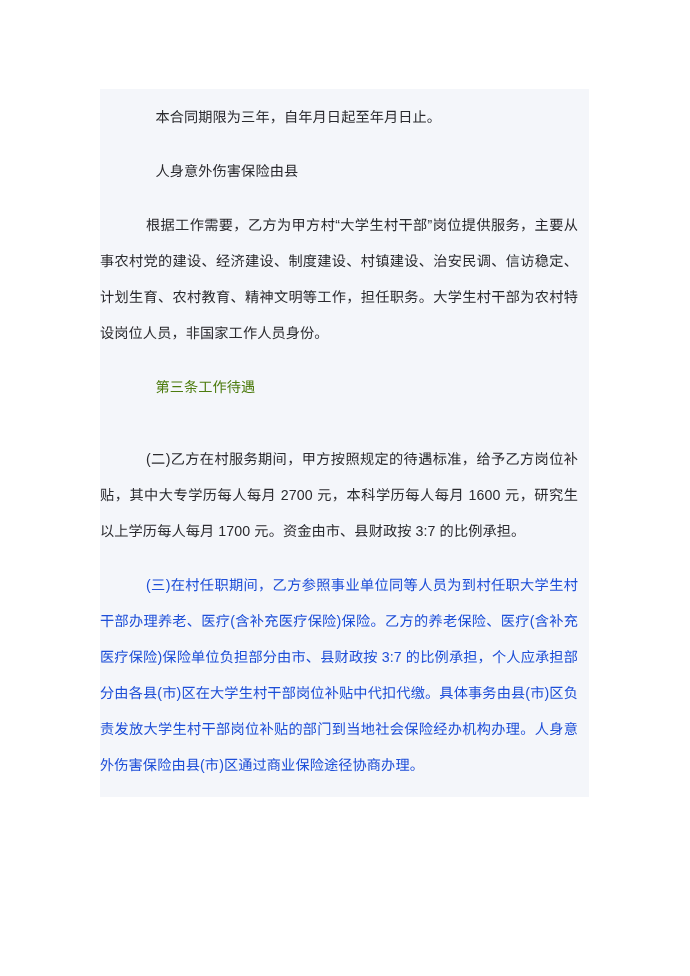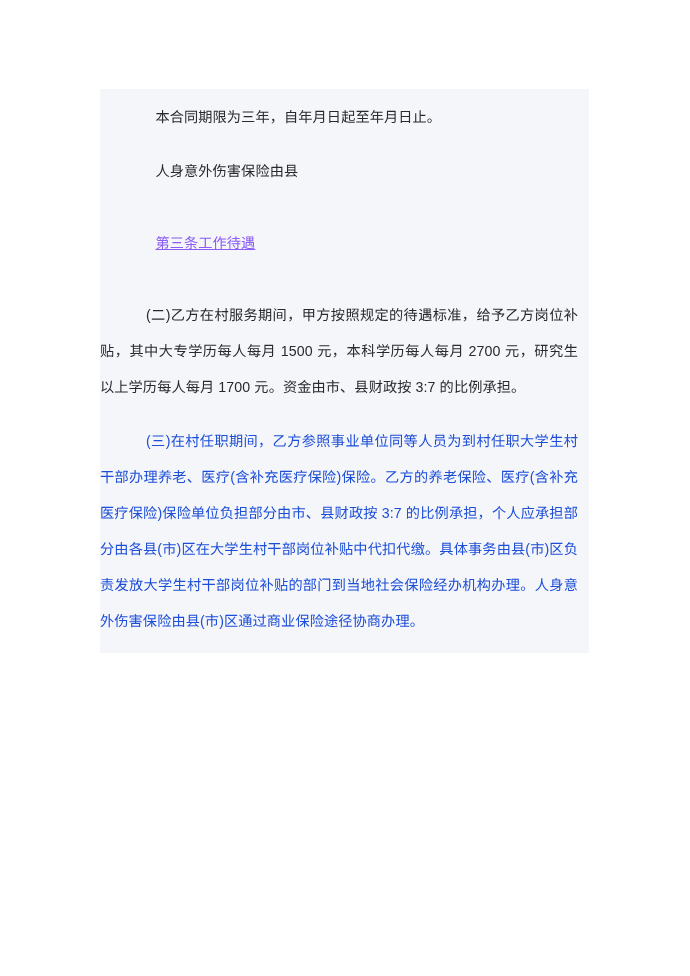--- a/index.html
+++ b/index.html
@@ -84,31 +84,32 @@
     <div class="gap top"></div>
 
     <p class="para heading" style="color: rgb(42, 42, 46);">本合同期限为三年，自年月日起至年月日止。</p>
 
     <div class="gap"></div>
 
     <p class="para heading" style="color: rgb(42, 42, 46);">人身意外伤害保险由县</p>
 
     <div class="gap"></div>
 
+    <p class="para indent full" style="color: rgb(42, 42, 46);">根据工作需要，乙方为甲方村“大学生村干部”岗位提供服务，主要从事农村党的建设、经济建设、制度建设、村镇建设、治安民调、信访稳定、计划生育、农村教育、精神文明等工作，担任职务。大学生村干部为农村特设岗位人员，非国家工作人员身份。</p>
 
     <div class="gap"></div>
 
-    <p class="para heading" style="color: #8b5cf6; text-decoration: underline;">第三条工作待遇</p>
+    <p class="para heading" style="color: #4d7c0f;">第三条工作待遇</p>
 
     <div class="gap"></div>
 
 
     <div class="gap"></div>
 
-    <p class="para indent full" style="color: rgb(42, 42, 46);">(二)乙方在村服务期间，甲方按照规定的待遇标准，给予乙方岗位补贴，其中大专学历每人每月 1500 元，本科学历每人每月 2700 元，研究生以上学历每人每月 1700 元。资金由市、县财政按 3:7 的比例承担。</p>
+    <p class="para indent full" style="color: rgb(42, 42, 46);">(二)乙方在村服务期间，甲方按照规定的待遇标准，给予乙方岗位补贴，其中大专学历每人每月 2700 元，本科学历每人每月 1600 元，研究生以上学历每人每月 1700 元。资金由市、县财政按 3:7 的比例承担。</p>
 
     <div class="gap"></div>
 
     <p class="para indent full" style="color: #1d4ed8;">(三)在村任职期间，乙方参照事业单位同等人员为到村任职大学生村干部办理养老、医疗(含补充医疗保险)保险。乙方的养老保险、医疗(含补充医疗保险)保险单位负担部分由市、县财政按 3:7 的比例承担，个人应承担部分由各县(市)区在大学生村干部岗位补贴中代扣代缴。具体事务由县(市)区负责发放大学生村干部岗位补贴的部门到当地社会保险经办机构办理。人身意外伤害保险由县(市)区通过商业保险途径协商办理。</p>
 
     <div class="gap bottom"></div>
 
   </div>
 
 </div>

